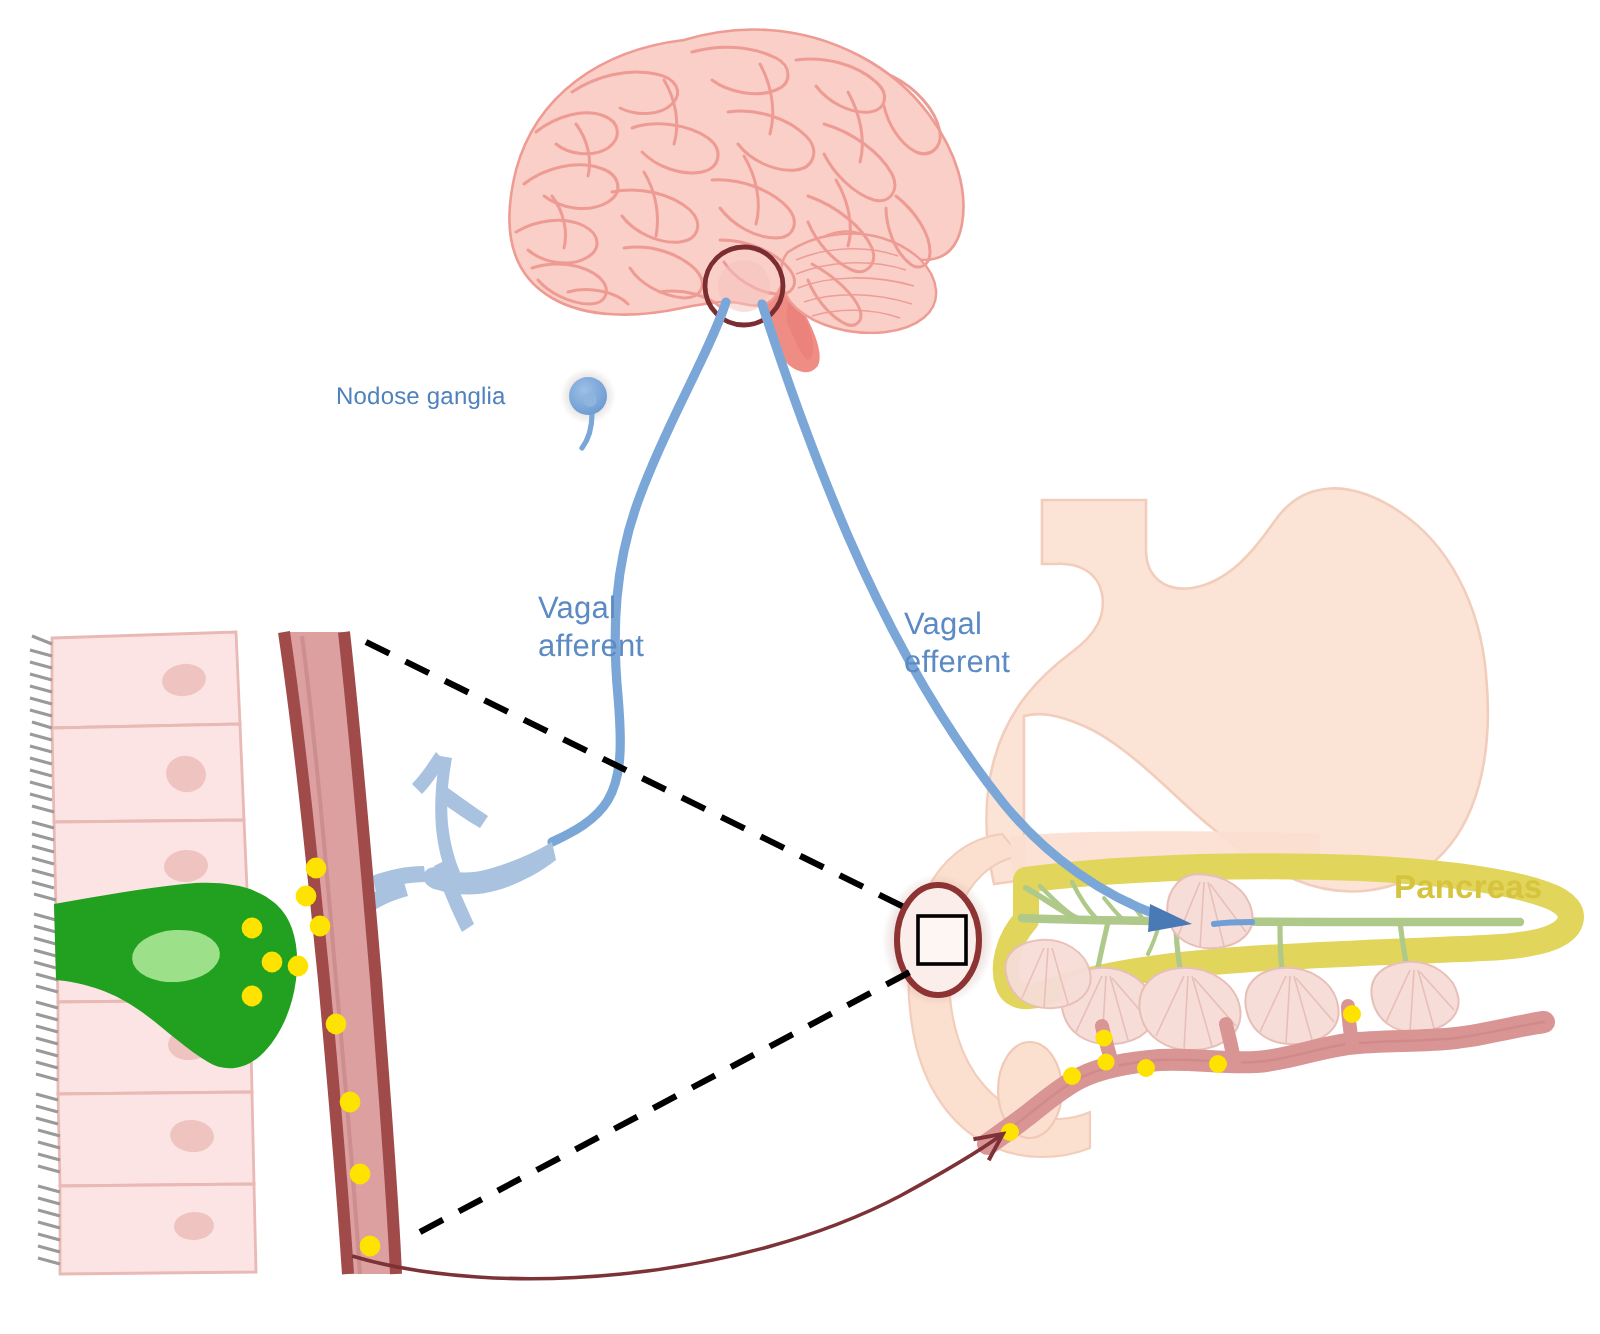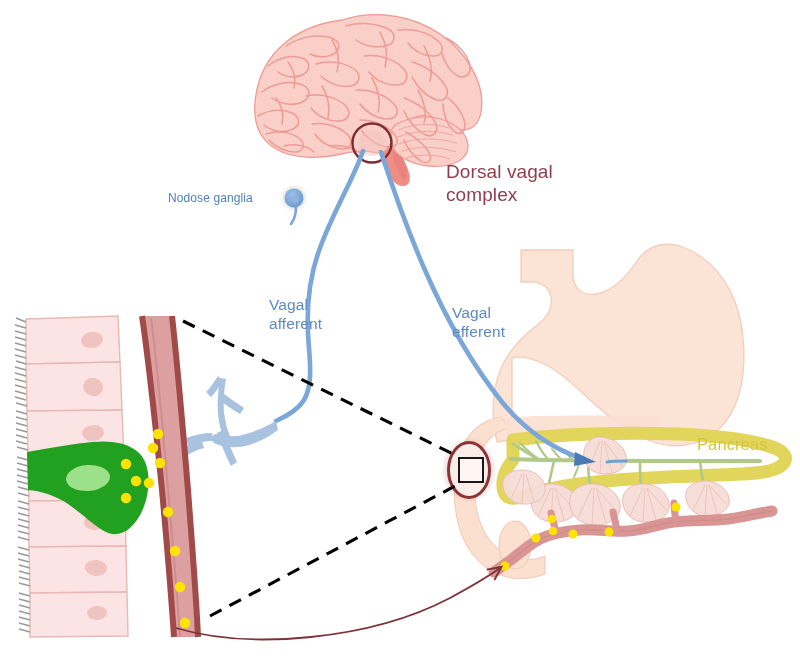--- a/index.html
+++ b/index.html
@@ -53,21 +53,21 @@
     left: 452px;
     top: 304px;
     font-size: 15.5px;
     color: #5b8ac4;
   }
   .lbl-pancreas {
     left: 697px;
     top: 434px;
     font-size: 16.5px;
     color: #d6c43f;
-    font-weight: 400;
+    font-weight: 700;
   }
 </style>
 </head>
 <body>
 
 <div id="canvas">
 
   <svg id="scene" viewBox="0 0 800 667" xmlns="http://www.w3.org/2000/svg">
     <defs>
       <radialGradient id="gGanglion" cx="40%" cy="35%" r="70%">
@@ -399,22 +399,20 @@
       <line x1="183" y1="321" x2="455" y2="455"></line>
       <line x1="210" y1="616" x2="455" y2="486"></line>
     </g>
 
     <path d="M176,628 C250,650 370,640 450,598 C472,586 489,576 500,568" fill="none" stroke="#7d3238" stroke-width="1.8" marker-end="url(#arrowMaroon)"></path>
 
   </svg>
 
   <div class="lbl lbl-nodose">Nodose ganglia</div>
 
-  <div class="lbl lbl-dvc">Dorsal vagal
-complex</div>
 
   <div class="lbl lbl-vaff">Vagal
 afferent</div>
 
   <div class="lbl lbl-veff">Vagal
 efferent</div>
 
   <div class="lbl lbl-pancreas">Pancreas</div>
 
 </div>

